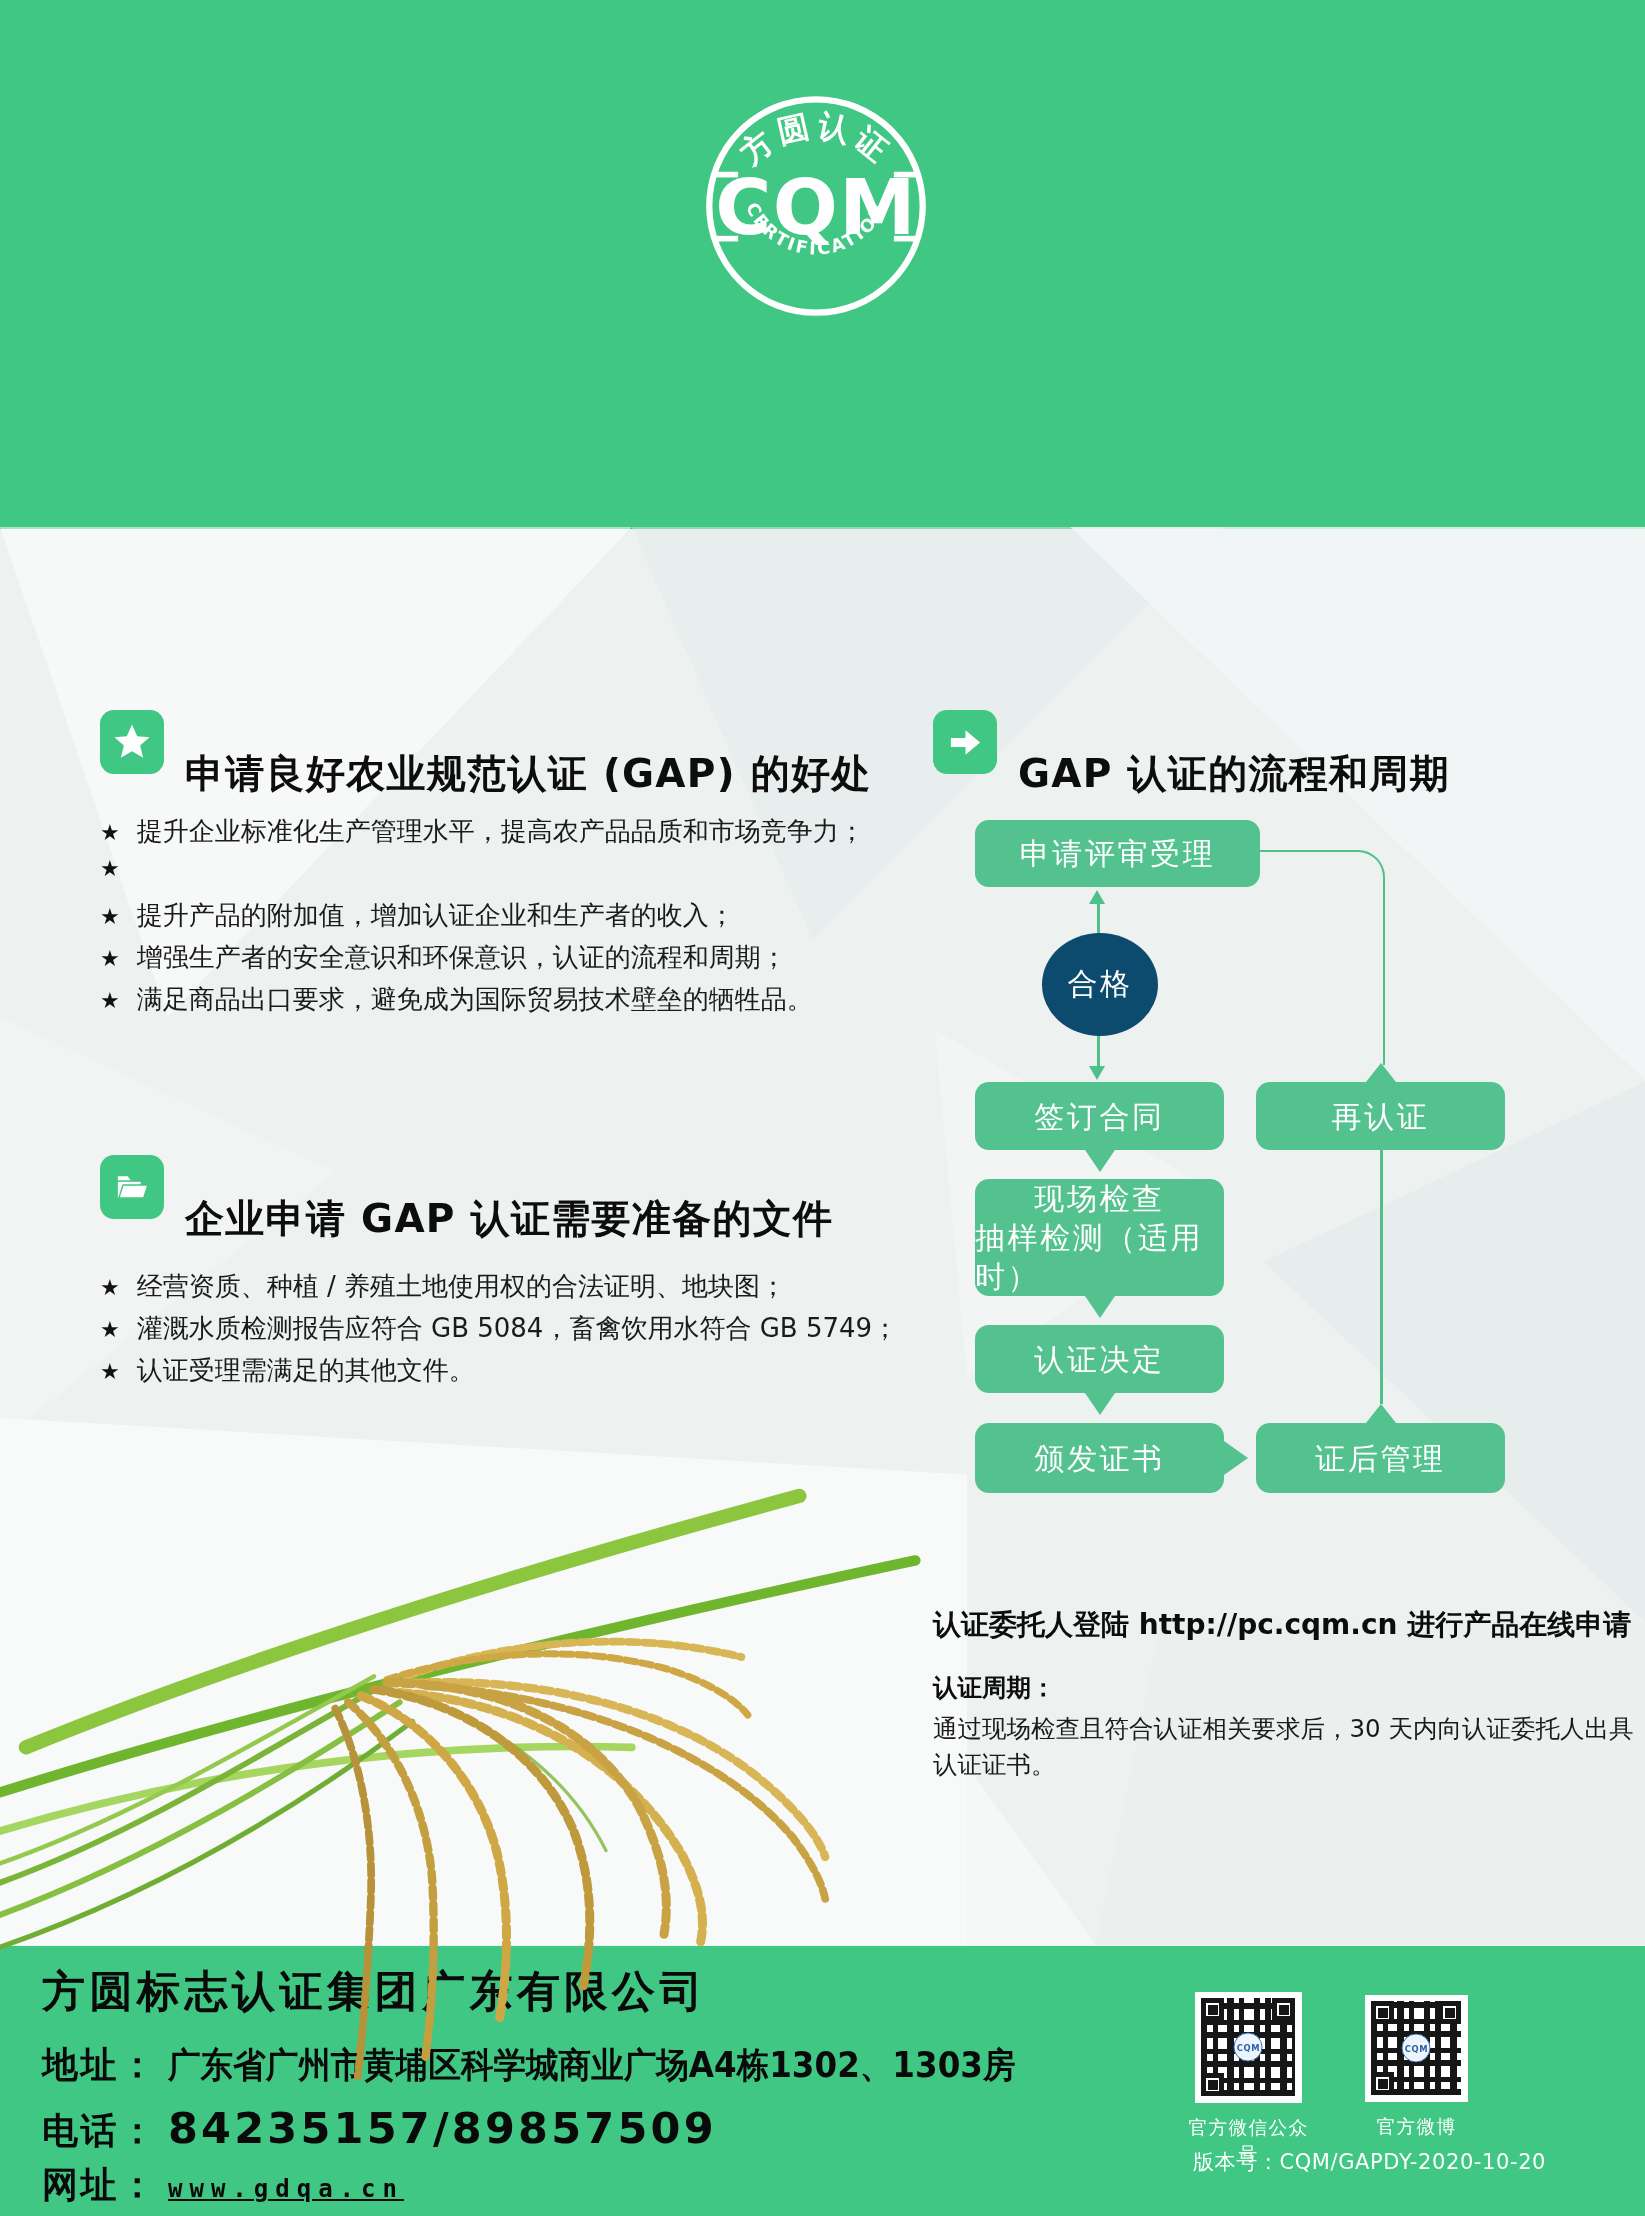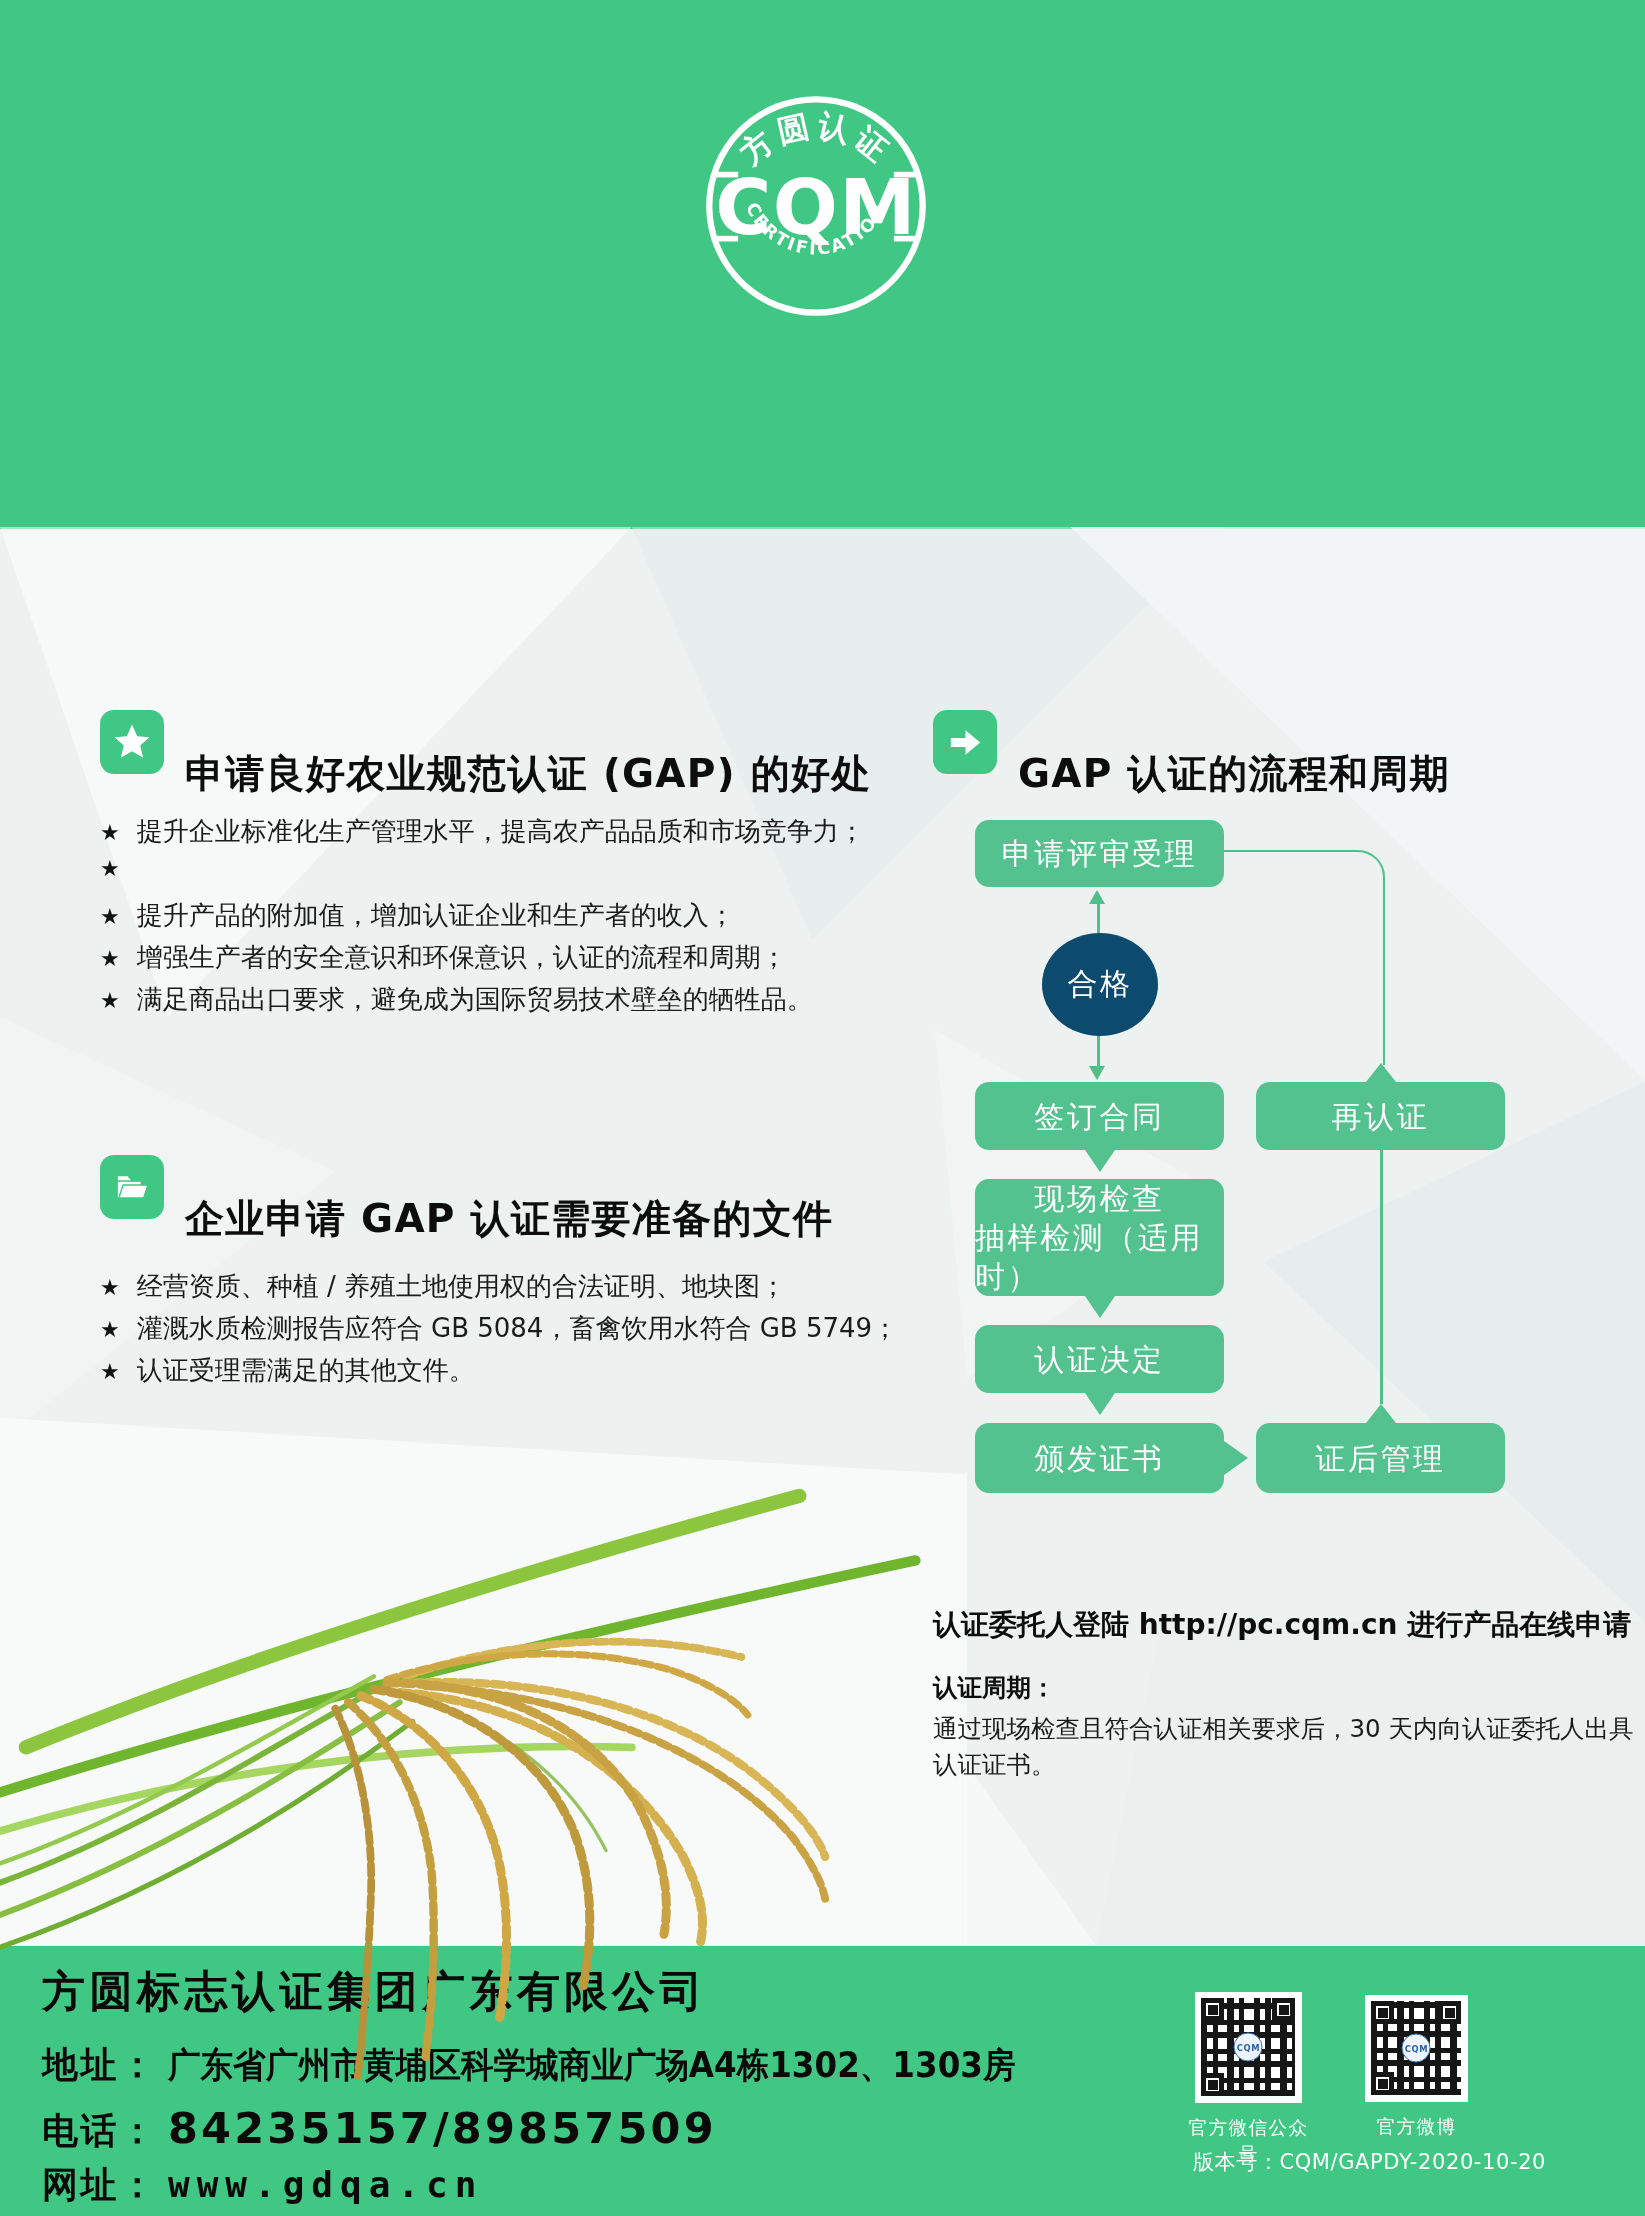--- a/index.html
+++ b/index.html
@@ -59,22 +59,22 @@
   .rice{position:absolute;left:0;top:1470px;width:967px;height:632px;z-index:3;pointer-events:none;}
 
   
   .footer{position:absolute;left:0;top:1946px;width:1646px;height:271px;background:#3fc783;z-index:1;}
   .company{position:absolute;left:42px;top:17px;font-size:43px;font-weight:bold;color:#0a0a0a;
            letter-spacing:4.5px;white-space:nowrap;}
   .f-row{position:absolute;left:42px;display:flex;align-items:baseline;color:#0a0a0a;white-space:nowrap;}
   .f-label{font-size:36px;font-weight:bold;letter-spacing:2.6px;width:126px;}
   .addr-val{font-size:35px;font-weight:bold;transform:scaleX(.93);transform-origin:left;}
   .phone-val{font-size:43px;font-weight:bold;letter-spacing:3.2px;}
-  .web-val{font-size:36px;font-weight:bold;letter-spacing:7px;
-           font-family:"DejaVu Sans Mono","Liberation Mono",monospace;}
+  .web-val{font-size:24px;font-weight:bold;letter-spacing:7px;
+           font-family:"DejaVu Sans Mono","Liberation Mono",monospace;text-decoration:underline;}
 
   .qr-card{position:absolute;background:#ffffff;padding:6.4px;}
   .qr{position:relative;width:94px;height:98px;
       background:
         repeating-linear-gradient(90deg,#161616 0 6.4px,transparent 6.4px 11.6px,#161616 11.6px 17px,transparent 17px 26.4px),
         repeating-linear-gradient(0deg,#161616 0 6.4px,#ffffff 6.4px 13px,#161616 13px 18px,#ffffff 18px 29px);}
   .finder{position:absolute;width:23px;height:23px;background:#fff;border:5.2px solid #161616;box-sizing:border-box;}
   .finder::after{content:"";position:absolute;inset:1.9px;background:#161616;}
   .f-tl{left:0;top:0}.f-tr{right:0;top:0}.f-bl{left:0;bottom:0}
   .qr-badge{position:absolute;left:50%;top:50%;transform:translate(-50%,-50%);width:27px;height:27px;
@@ -174,21 +174,21 @@
       </li>
   </ul>
 
   <div class="icon-chip" style="left:933px;top:710px;">
     <svg width="39" height="39" viewBox="0 0 24 24">
       <polygon points="3,9.2 12,9.2 12,4.5 21,12 12,19.5 12,14.8 3,14.8" fill="#ffffff"></polygon>
     </svg>
   </div>
   <h2 class="sec-title" style="left:1018px;top:710px;">GAP 认证的流程和周期</h2>
 
-  <div class="flow-box" style="left:975px;top:820px;width:249px;height:67px;">
+  <div class="flow-box" style="left:975px;top:820px;width:285px;height:67px;">
     <span>申请评审受理</span>
   </div>
 
   <div class="arrow-up" style="left:1089px;top:890px;"></div>
   <div class="thinline" style="left:1097px;top:903px;height:31px;"></div>
   <div class="flow-circle">
     <span>合格</span>
   </div>
   <div class="thinline" style="left:1097px;top:1035px;height:32px;"></div>
   <div class="arrow-down" style="left:1089px;top:1066px;"></div>

